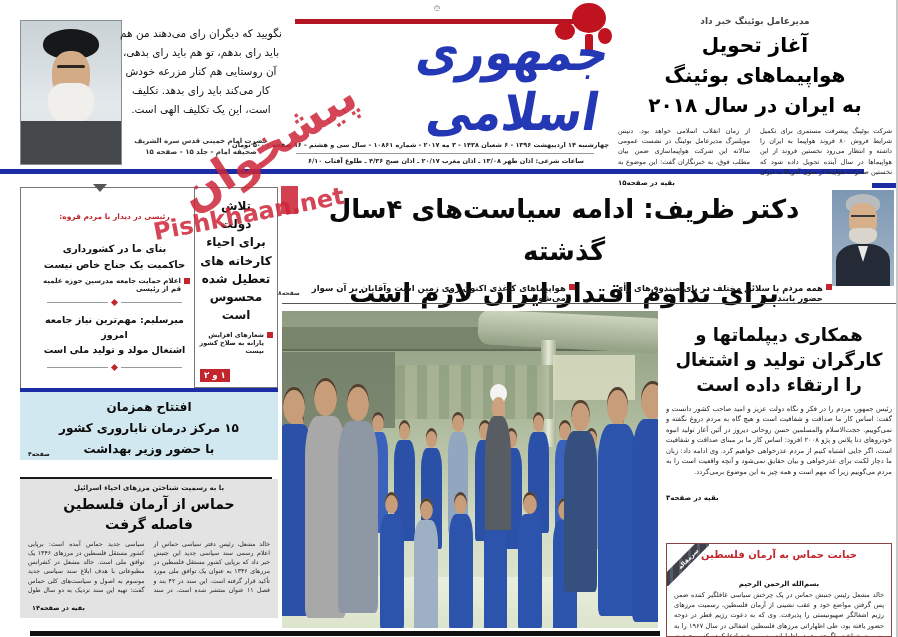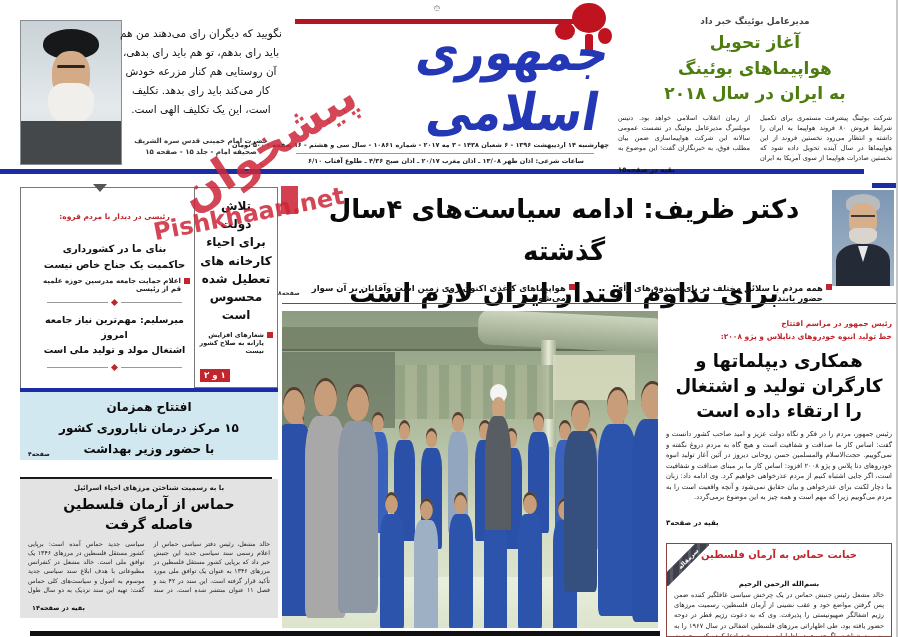--- a/index.html
+++ b/index.html
@@ -32,21 +32,21 @@
   .kh-face{position:absolute;left:31px;top:30px;width:38px;height:46px;background:#d3ab87;border-radius:45% 45% 40% 40%;}
   .kh-brow{position:absolute;left:36px;top:44px;width:28px;height:3px;background:#2c2620;border-radius:2px;}
   .kh-beard{position:absolute;left:27px;top:62px;width:46px;height:42px;background:#f0efec;border-radius:40% 40% 55% 55%;}
   .kh-robe{position:absolute;left:0;top:100px;width:100px;height:43px;background:#45484a;}
   #imam-quote{left:120px;top:24px;width:162px;font-size:10.5px;line-height:1.8;text-align:center;color:#141414;}
   #imam-attr{left:120px;top:136px;width:162px;font-size:7px;line-height:1.6;text-align:center;color:#333;font-weight:bold;}
 
   
   #boeing{left:618px;top:16px;width:274px;}
   #boeing .kicker{font-size:9px;color:#444;text-align:center;font-weight:bold;}
-  #boeing .headline{font-size:17px;font-weight:800;text-align:center;line-height:1.5;margin-top:4px;color:#4d7c0f;}
+  #boeing .headline{font-size:20px;font-weight:800;text-align:center;line-height:1.5;margin-top:4px;color:#000000;}
   #boeing .body{margin-top:6px;font-size:6.6px;line-height:1.55;color:#222;
                 column-count:2;column-gap:10px;text-align:justify;height:52px;overflow:hidden;}
   #boeing .cont{font-size:7px;font-weight:bold;text-align:left;margin-top:1px;}
 
   
   .wm{color:rgba(205,38,56,.85);font-weight:bold;z-index:60;pointer-events:none;}
   #wm-fa{left:168px;top:118px;font-size:46px;transform:rotate(-33deg);}
   #wm-en{left:152px;top:200px;font-size:24px;transform:rotate(-11deg);font-family:"DejaVu Sans",sans-serif;}
   #wm-block{left:281px;top:186px;width:17px;height:28px;background:rgba(205,38,56,.88);z-index:60;}
 
@@ -362,22 +362,20 @@
           <i class="p-body" style="background: rgb(43, 80, 168);"></i>
         </div>
         <div class="person" style="left: 75%; top: 28%; width: 8.8%; height: 60.8%;">
           <i class="p-head"></i>
           <i class="p-body" style="background: rgb(53, 80, 127);"></i>
         </div>
       </div>
   </div>
 
   <div class="abs" id="rouhani-art">
-    <div class="kicker ml">رئیس جمهور در مراسم افتتاح
-خط تولید انبوه خودروهای دناپلاس و پژو ۲۰۰۸:</div>
     <div class="headline ml">همکاری دیپلماتها و
 کارگران تولید و اشتغال
 را ارتقاء داده است</div>
     <div class="body">رئیس جمهور، مردم را در فکر و نگاه دولت عزیز و امید صاحب کشور دانست و گفت: اساس کار ما صداقت و شفافیت است و هیچ گاه به مردم دروغ نگفته و نمی‌گوییم. حجت‌الاسلام والمسلمین حسن روحانی دیروز در آئین آغاز تولید انبوه خودروهای دنا پلاس و پژو ۲۰۰۸ افزود: اساس کار ما بر مبنای صداقت و شفافیت است، اگر جایی اشتباه کنیم از مردم عذرخواهی خواهیم کرد. وی ادامه داد: زبان ما دچار لکنت برای عذرخواهی و بیان حقایق نمی‌شود و آنچه واقعیت است را به مردم می‌گوییم زیرا که مهم است و همه چیز به این موضوع برمی‌گردد.</div>
     <div class="cont">بقیه در صفحه۳</div>
   </div>
 
   <div class="abs" id="fert-line"></div>
   <div class="abs" id="fert-box">
     <div class="headline ml">افتتاح همزمان

